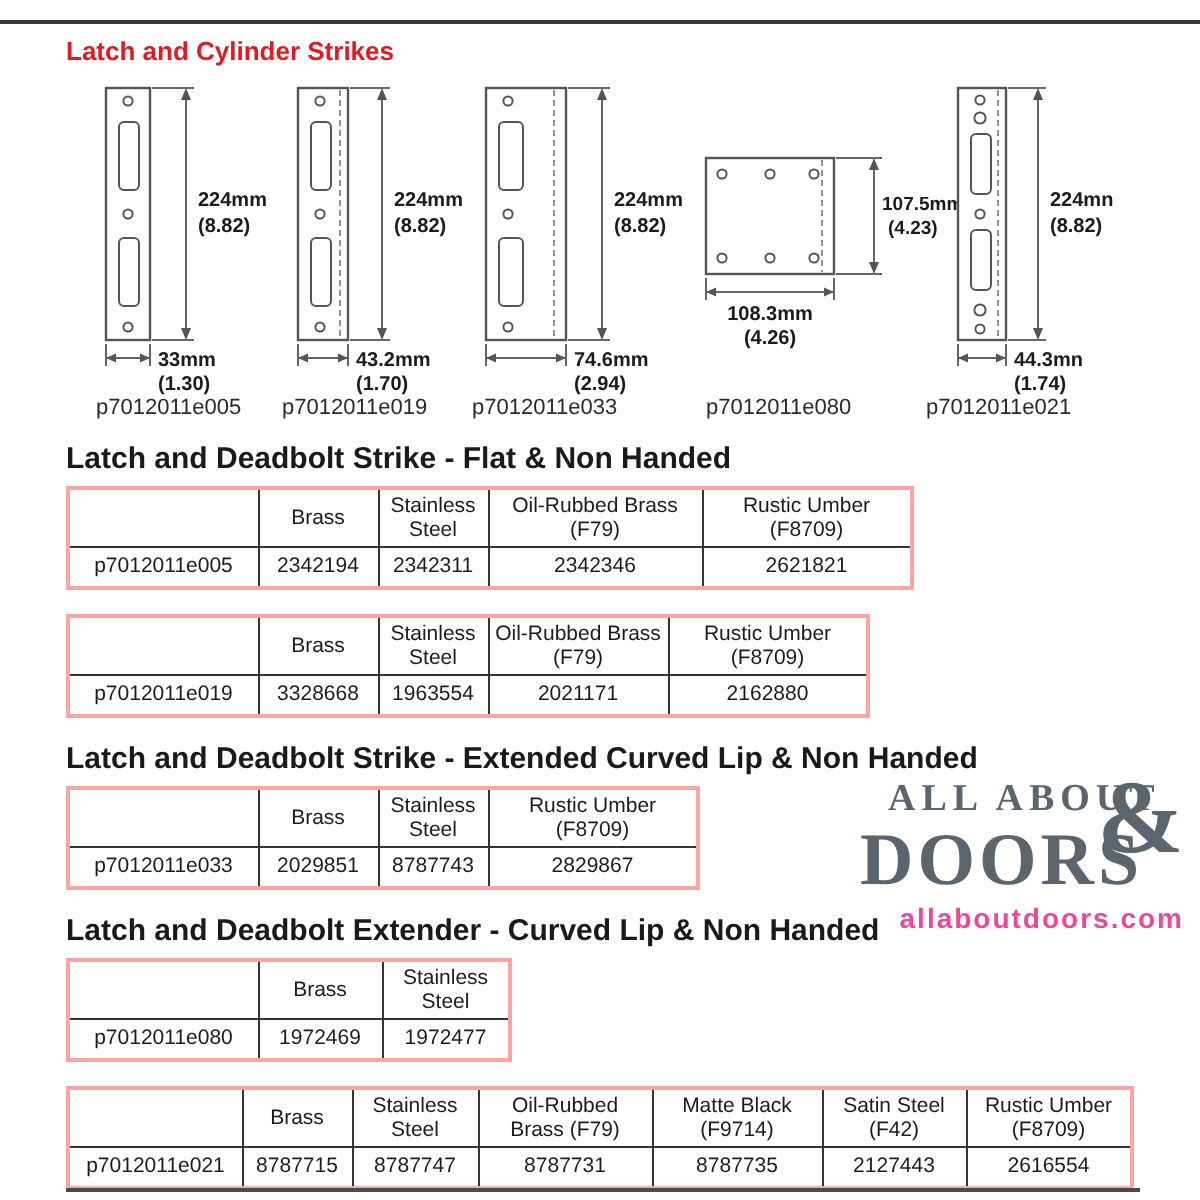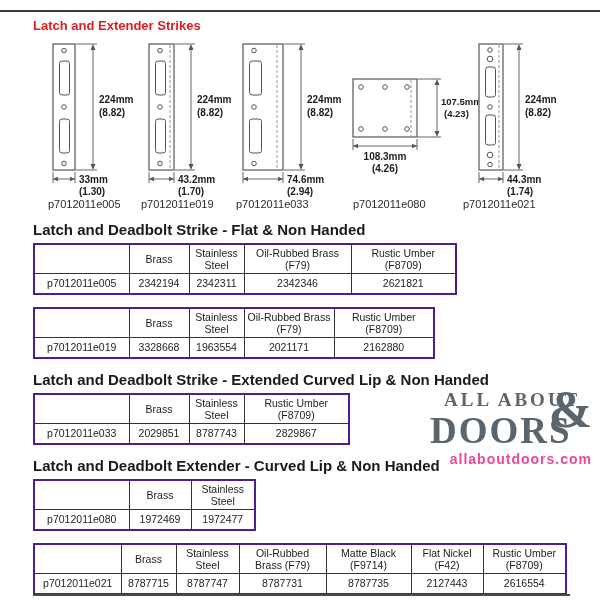--- a/index.html
+++ b/index.html
@@ -17,21 +17,21 @@
   svg .pl{fill:#fff;stroke:#555;stroke-width:1.2;}
   svg .hl{fill:#fff;stroke:#555;stroke-width:1;}
   svg .dm{stroke:#666;stroke-width:1;fill:none;}
   svg .dsh{stroke:#888;stroke-width:0.9;stroke-dasharray:3,2;fill:none;}
   svg .ar{fill:#555;}
   svg text{font-family:"Liberation Sans",sans-serif;font-size:10px;font-weight:bold;fill:#1c1c1c;}
 
   
   .section{margin:0 0 12px 0;}
   .section-title{font-size:15px;font-weight:bold;color:#1a1a1a;margin:0 0 5px 0;}
-  table{border-collapse:collapse;table-layout:fixed;border:2px solid #4c1d95;}
+  table{border-collapse:collapse;table-layout:fixed;border:2px solid #fca5a5;}
   th,td{border:1px solid #333;font-weight:normal;text-align:center;vertical-align:middle;
         font-size:10.5px;color:#1c1c1c;padding:1px 2px;line-height:1.15;overflow:hidden;}
   tr.hdr th{height:26px;}
   tr.dat td{height:17px;}
 
   
   .logo{position:absolute;left:430px;top:390px;width:162px;color:#5b656d;
         font-family:"Liberation Serif",serif;line-height:1;}
   .logo-top{font-size:19px;font-weight:bold;letter-spacing:3px;margin-left:14px;}
   .logo-amp{position:absolute;right:0px;top:-6px;font-size:52px;font-weight:bold;}
@@ -40,21 +40,21 @@
   .logo-url{font-family:"Liberation Sans",sans-serif;font-size:14px;font-weight:bold;
             color:#ec4899;letter-spacing:1px;margin-top:3px;text-align:right;}
 </style>
 </head>
 <body>
 
 <div class="page">
   <div class="top-rule"></div>
 
   <div class="content">
-    <h1 class="page-title">Latch and Extender Strikes</h1>
+    <h1 class="page-title">Latch and Cylinder Strikes</h1>
 
     <div class="diagrams">
 
       <svg class="diag" style="left:14px" width="105" height="157" viewBox="0 0 105 157">
         <rect class="pl" x="6" y="3" width="22" height="126"></rect>
         <circle class="hl" cx="17" cy="9.5" r="2.3"></circle>
         <rect class="hl" x="12.5" y="20" width="10" height="34" rx="2.5"></rect>
         <circle class="hl" cx="17" cy="66" r="2.3"></circle>
         <rect class="hl" x="12.5" y="78" width="10" height="34" rx="2.5"></rect>
         <circle class="hl" cx="17" cy="122.5" r="2.3"></circle>
@@ -277,21 +277,21 @@
             <col style="width:72px">
             <col style="width:83px">
           </colgroup>
         <tbody>
             <tr class="hdr">
           <th></th>
           <th>Brass</th>
           <th>Stainless Steel</th>
           <th>Oil-Rubbed Brass (F79)</th>
           <th>Matte Black (F9714)</th>
-          <th>Flat Nickel (F42)</th>
+          <th>Satin Steel (F42)</th>
           <th>Rustic Umber (F8709)</th>
         </tr>
         <tr class="dat">
           <td>p7012011e021</td>
           <td>8787715</td>
           <td>8787747</td>
           <td>8787731</td>
           <td>8787735</td>
           <td>2127443</td>
           <td>2616554</td>

